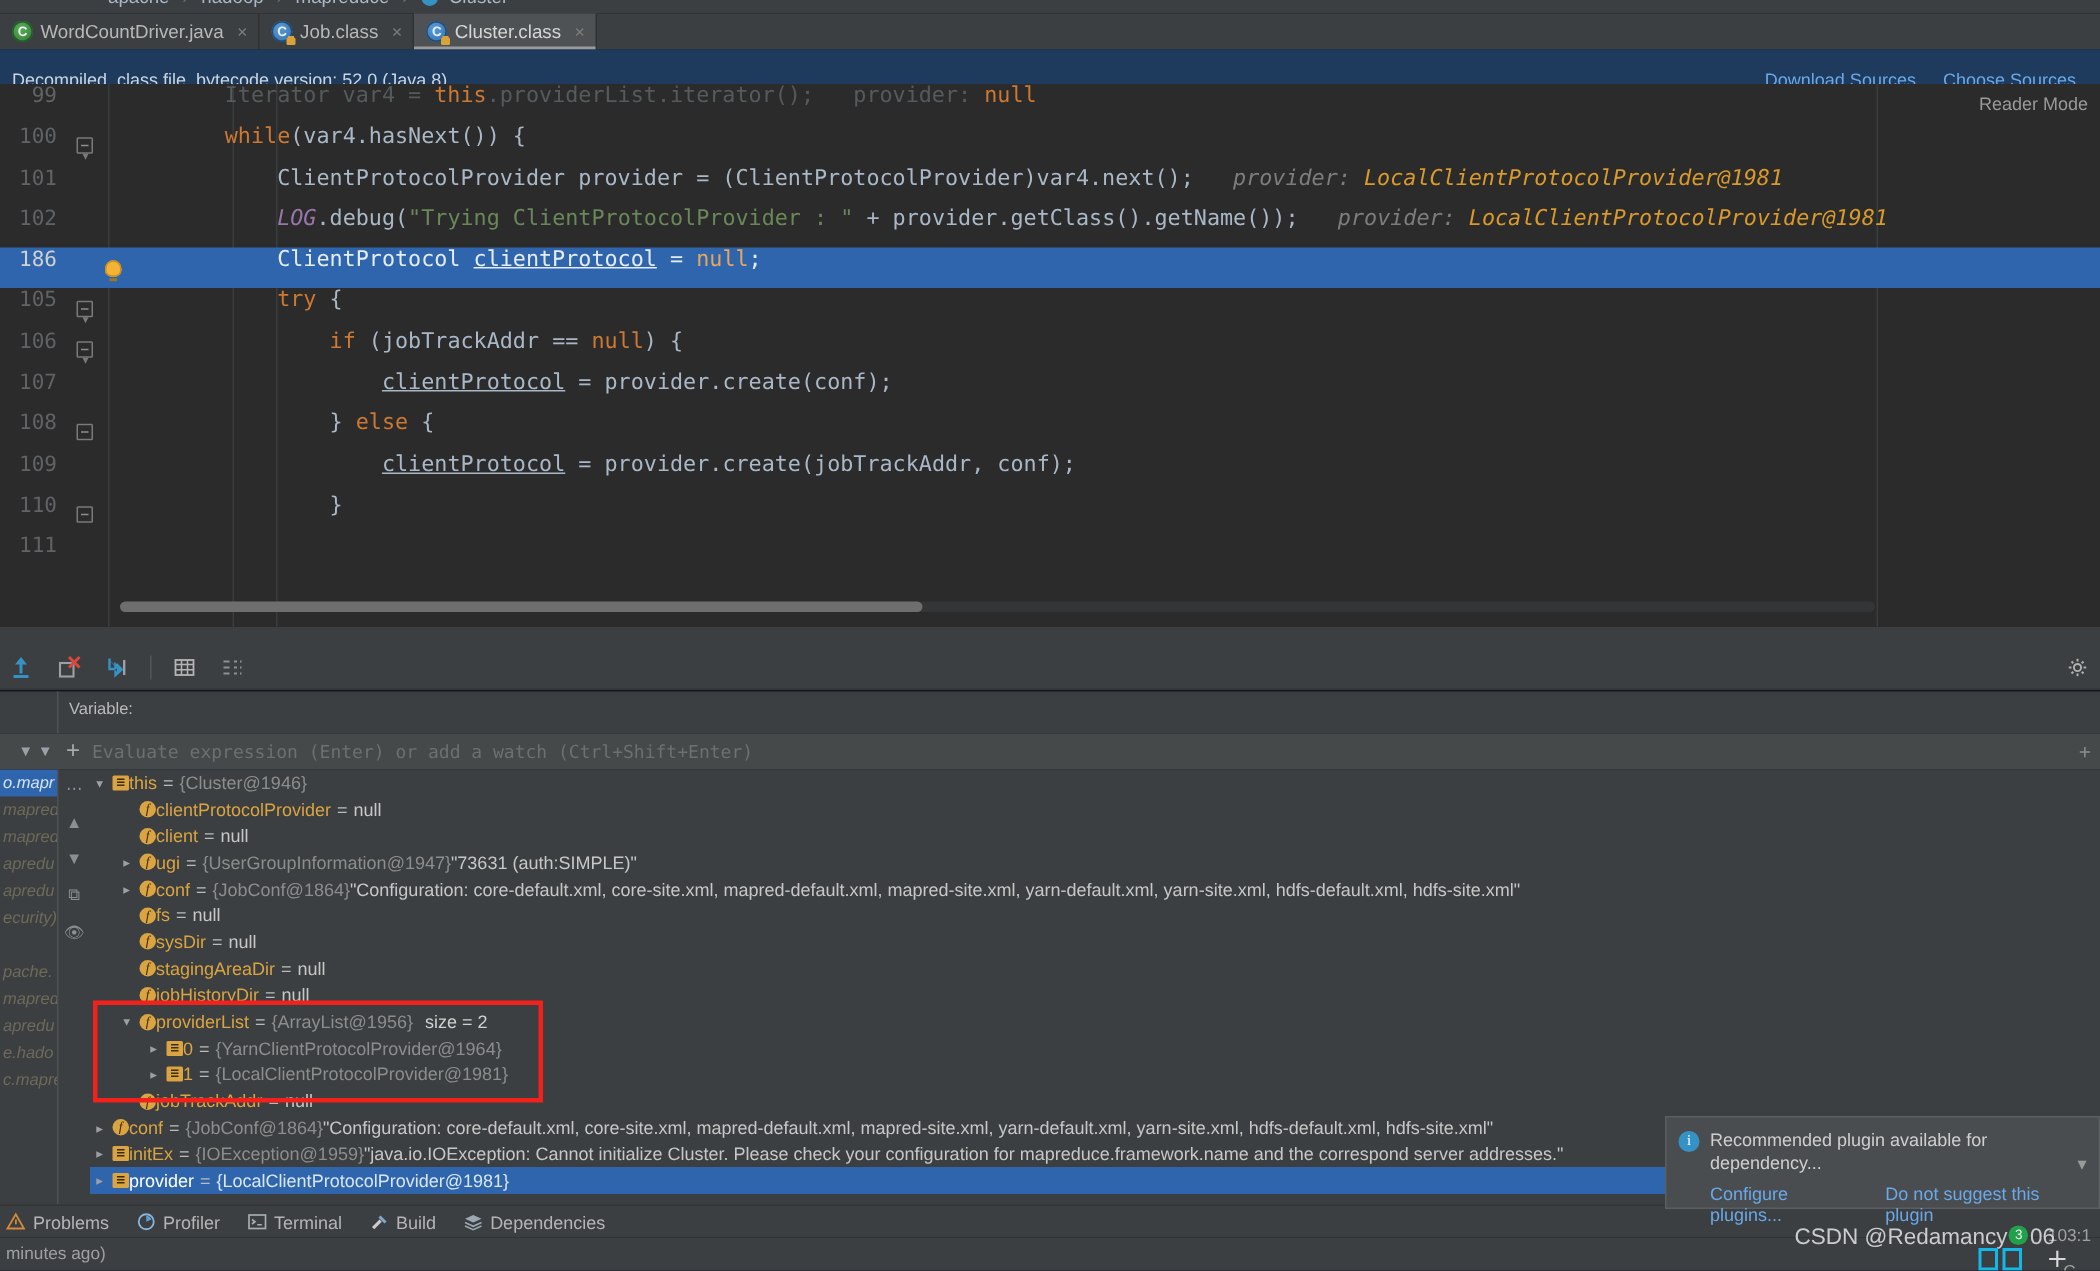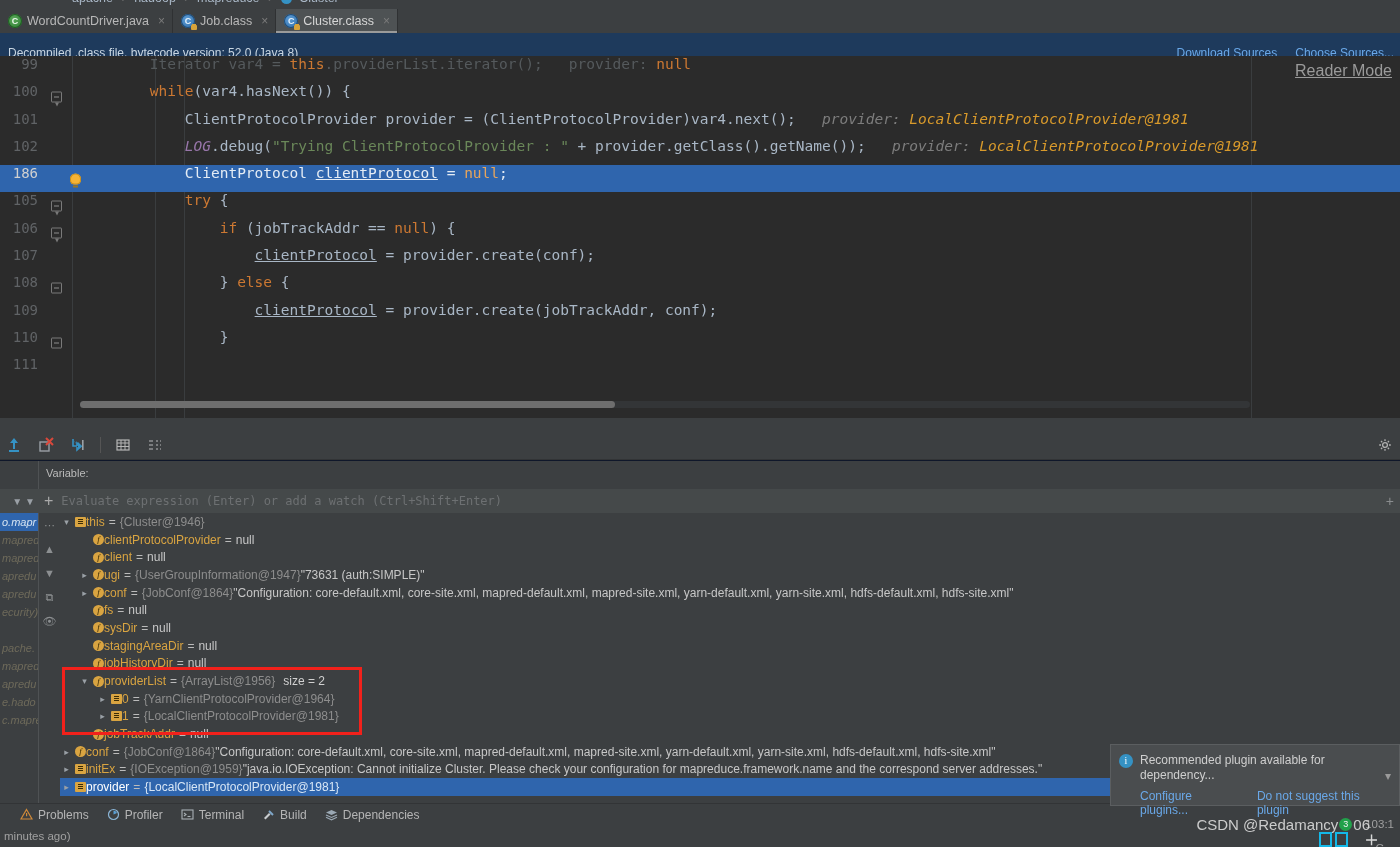--- a/index.html
+++ b/index.html
@@ -86,21 +86,21 @@
   .notif-banner .links { display: flex; gap: 18px; }
   .notif-banner .links a { color: #6aa8e8; text-decoration: none; font-size: 12px; }
 
   
   .editor {
     position: absolute; top: 56px; left: 0; width: 1400px; height: 362px;
     background: #2b2b2b; overflow: hidden;
   }
   .reader-mode {
     position: absolute; right: 8px; top: 6px;
-    font-size: 16px; color: #9a9a9a; z-index: 5; text-decoration: underline;
+    font-size: 12px; color: #9a9a9a; z-index: 5;
   }
   .code-rows { position: absolute; top: 0; left: 0; right: 0; }
   .crow {
     position: relative; height: 27.3px; display: flex; align-items: flex-start;
     font-family: "DejaVu Sans Mono", monospace; font-size: 14.5px;
   }
   .crow.highlight { background: #2f65ad; }
   .gutter-num {
     width: 46px; text-align: right; padding-right: 8px;
     color: #606366; font-size: 14px; flex: 0 0 auto;
@@ -280,21 +280,21 @@
   .balloon .b-links { margin-top: 6px; padding-left: 21px; display: flex; gap: 18px; }
   .balloon .b-links a { color: #6aa8e8; font-size: 12px; text-decoration: none; }
   .balloon .b-chevron {
     position: absolute; right: 8px; top: 24px; color: #9a9a9a; font-size: 12px;
   }
 
   
   .toolbar-bottom {
     position: absolute; bottom: 22px; left: 0; width: 1400px; height: 22px;
     background: #3c3f41; display: flex; align-items: center; gap: 18px;
-    padding-left: 20px; border-top: 1px solid #323436;
+    padding-left: 4px; border-top: 1px solid #323436;
   }
   .twitem { display: flex; align-items: center; gap: 5px; font-size: 12px; color: #b5b5b5; }
   .twicon { width: 13px; height: 13px; position: relative; }
 
   
   .statusbar {
     position: absolute; bottom: 0; left: 0; width: 1400px; height: 22px;
     background: #3c3f41; display: flex; align-items: center;
     font-size: 11.5px; color: #a0a0a0;
   }

